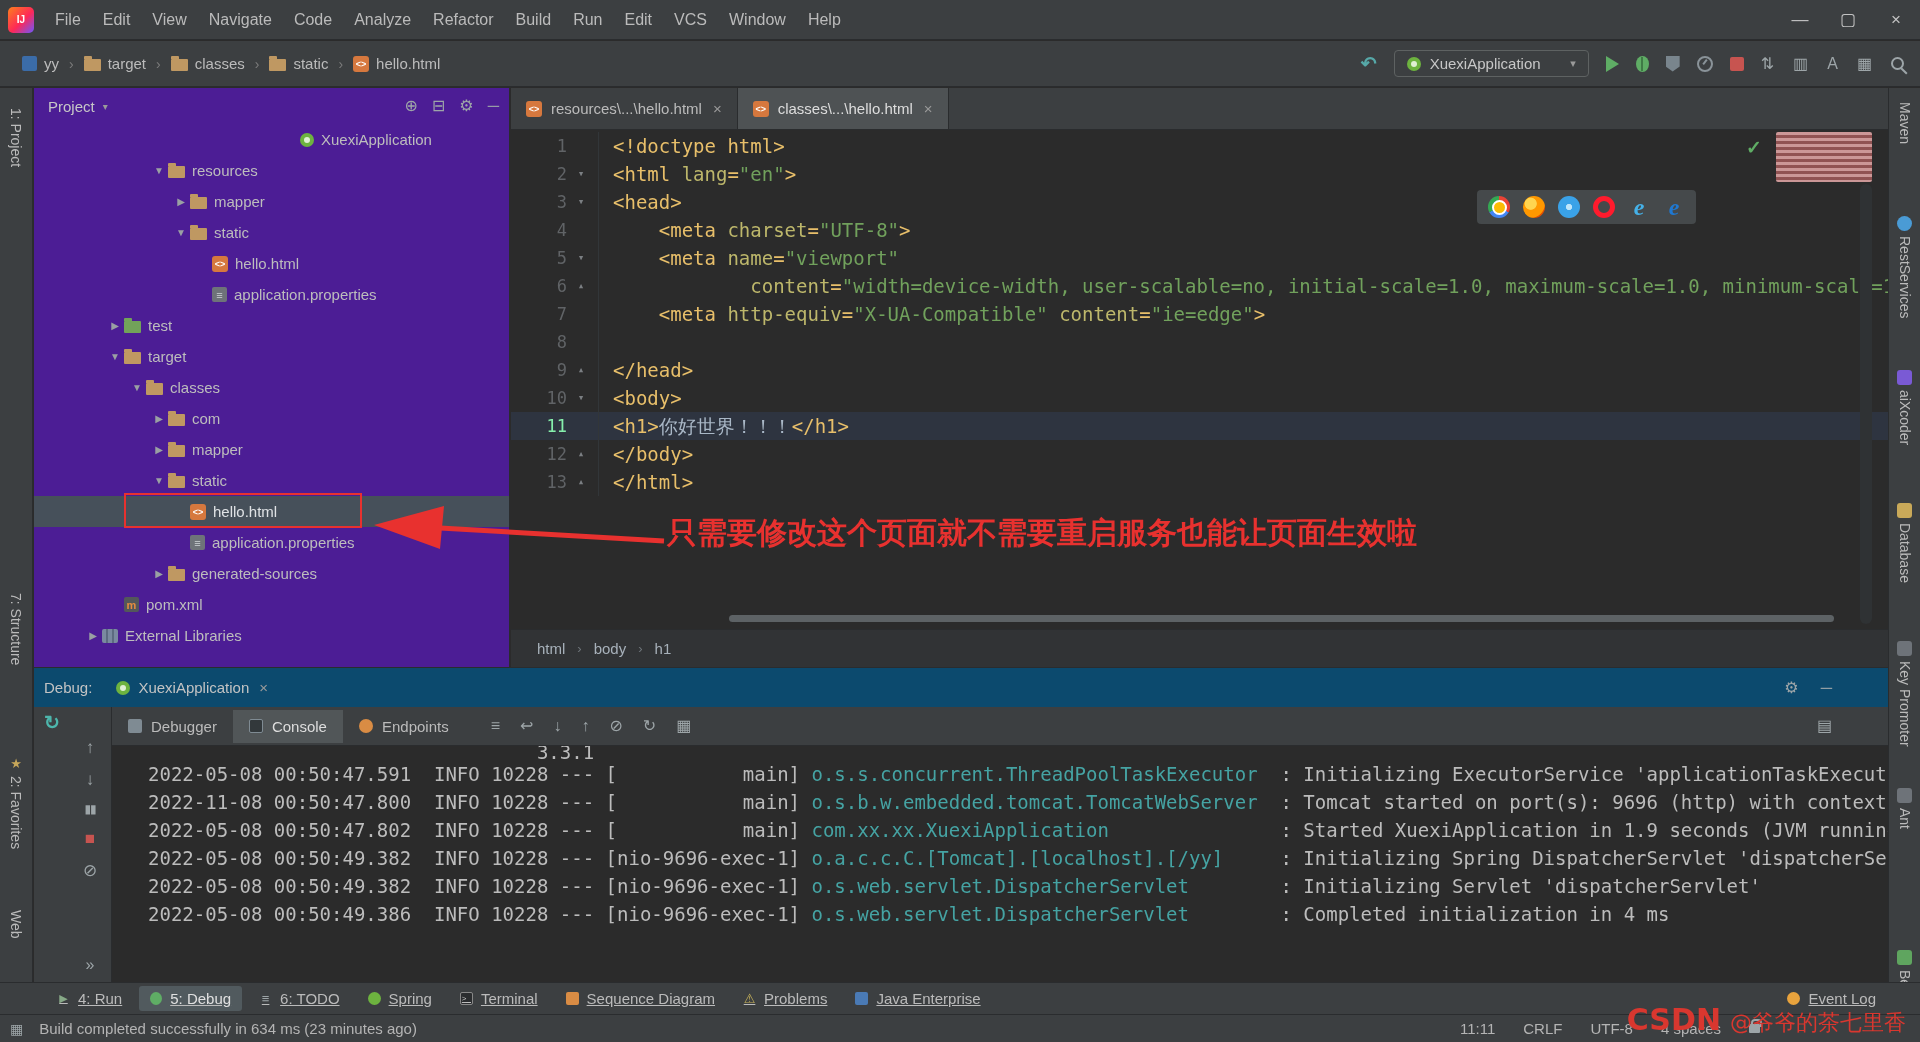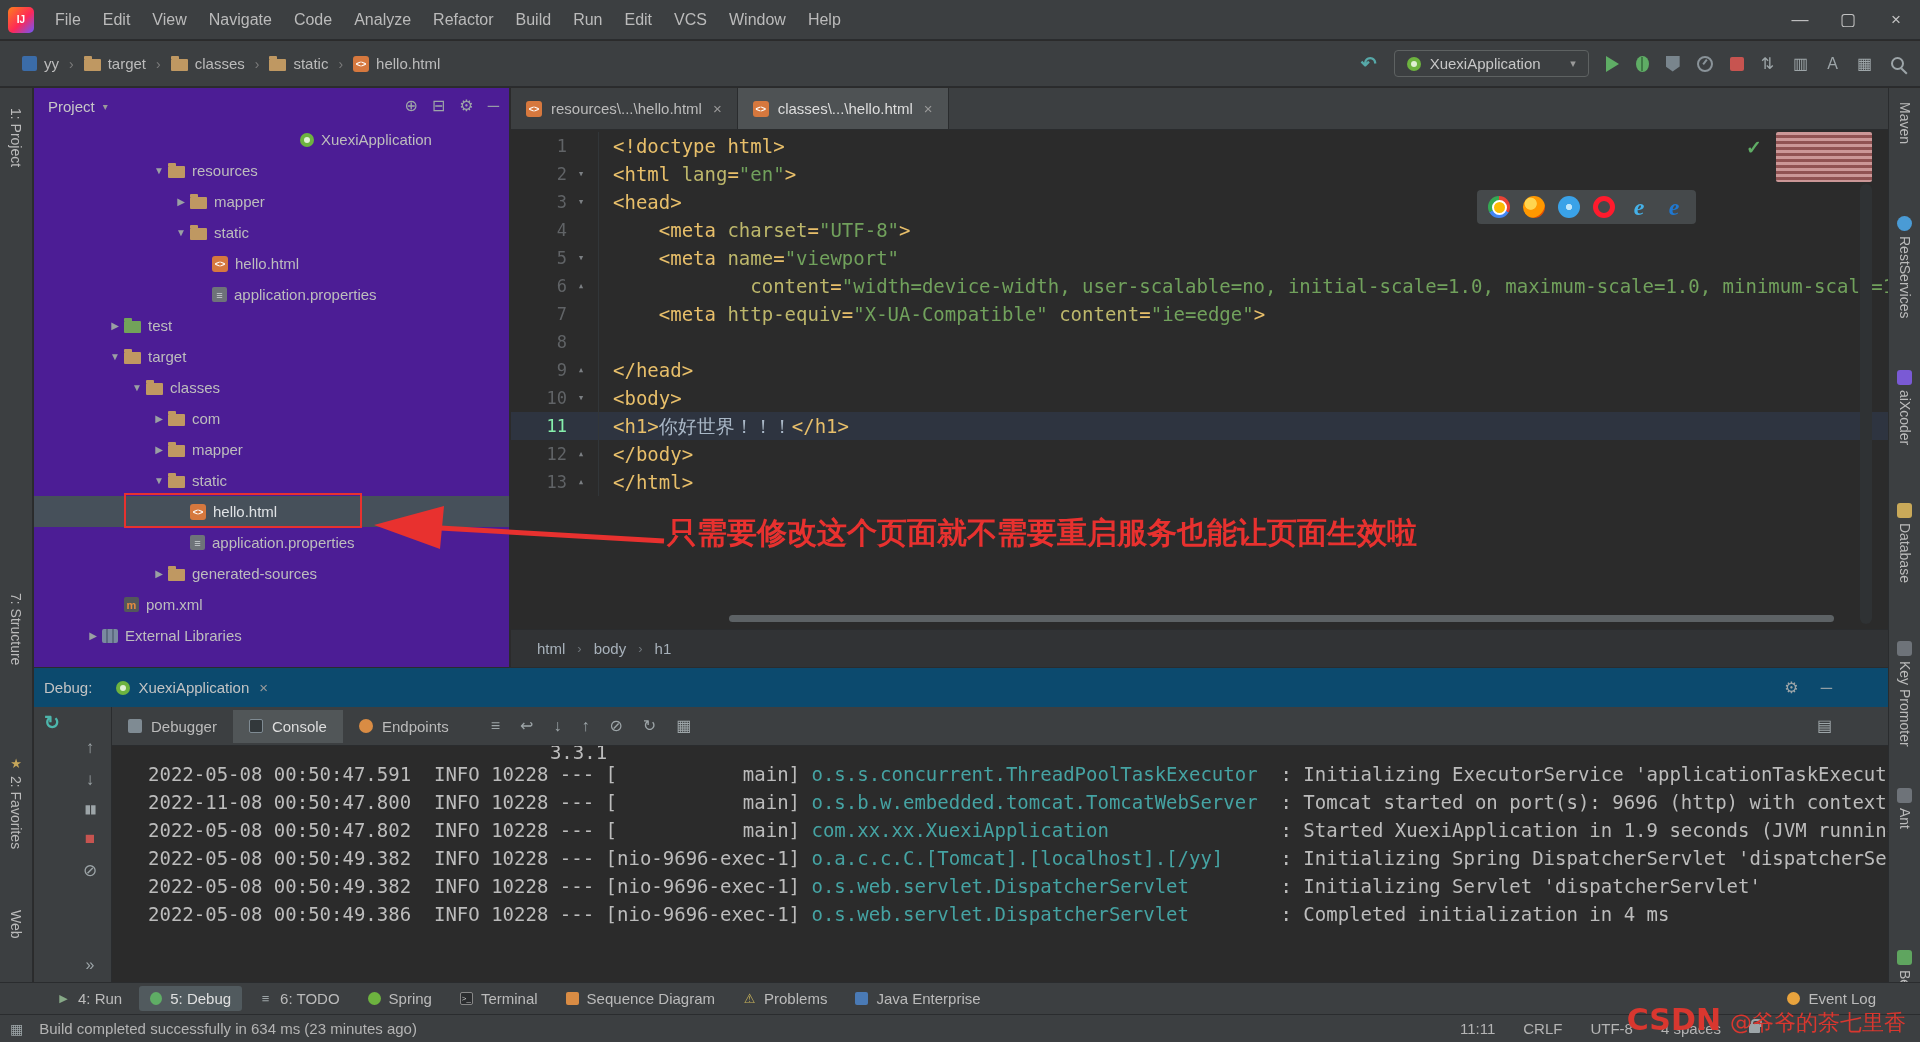--- a/index.html
+++ b/index.html
@@ -155,27 +155,27 @@
   .dtab.active { background:#515658; color:#dddddd; }
   .dt-ic { width:14px; height:14px; border-radius:2px; flex:none; }
   .dt-debugger { background:#7f8b93; }
   .dt-console { background:#32383b; border:1px solid #7f8b93; }
   .dt-endpoints { background:#d98c44; border-radius:50%; }
   .ct-icons { display:flex; gap:20px; margin-left:26px; }
   .ct-right { position:absolute; right:56px; }
   .console { flex:1; overflow:hidden; padding:0 0 0 36px; font-family:"DejaVu Sans Mono",monospace;
     font-size:19px; color:#bcbcbc; }
   .console-partial { height:14px; overflow:hidden; position:relative; }
-  .console-partial span { position:absolute; bottom:-6px; left:13px; white-space:pre; line-height:27px; }
+  .console-partial span { position:absolute; bottom:-6px; left:0; white-space:pre; line-height:27px; }
   .console-line { height:28px; line-height:28px; white-space:pre; overflow:hidden; }
   .lg { color:#45a3a3; }
 
   
   .bottom-bar { position:absolute; top:982px; left:0; width:1920px; height:32px; background:#3c3f41;
-    border-top:1px solid #2a2c2e; display:flex; align-items:center; font-size:15px; color:#bbbbbb; }
+    border-top:1px solid #2a2c2e; display:flex; align-items:center; font-size:15px; color:#bbbbbb;text-decoration:underline; }
   .bb-items { display:flex; margin-left:46px; gap:6px; }
   .bb-item { display:flex; align-items:center; gap:8px; padding:4px 11px; border-radius:3px; }
   .bb-item.active { background:#515a5e; color:#e0e0e0; }
   .bbi { width:13px; height:13px; border-radius:2px; flex:none; display:flex; align-items:center; justify-content:center; }
   .bbi-run { color:#87a987; font-size:11px; } .bbi-run::after{content:"▶";}
   .bbi-debug { background:#5fad65; border-radius:50%; width:12px; height:13px; }
   .bbi-todo { color:#9da5a8; font-size:13px; } .bbi-todo::after{content:"≡";}
   .bbi-spring { background:#6db33f; border-radius:50%; }
   .bbi-terminal { background:#2b2d2f; border:1px solid #888; color:#c7c7c7; font-size:8px; } .bbi-terminal::after{content:">_";}
   .bbi-sequence { background:#d98c44; }

